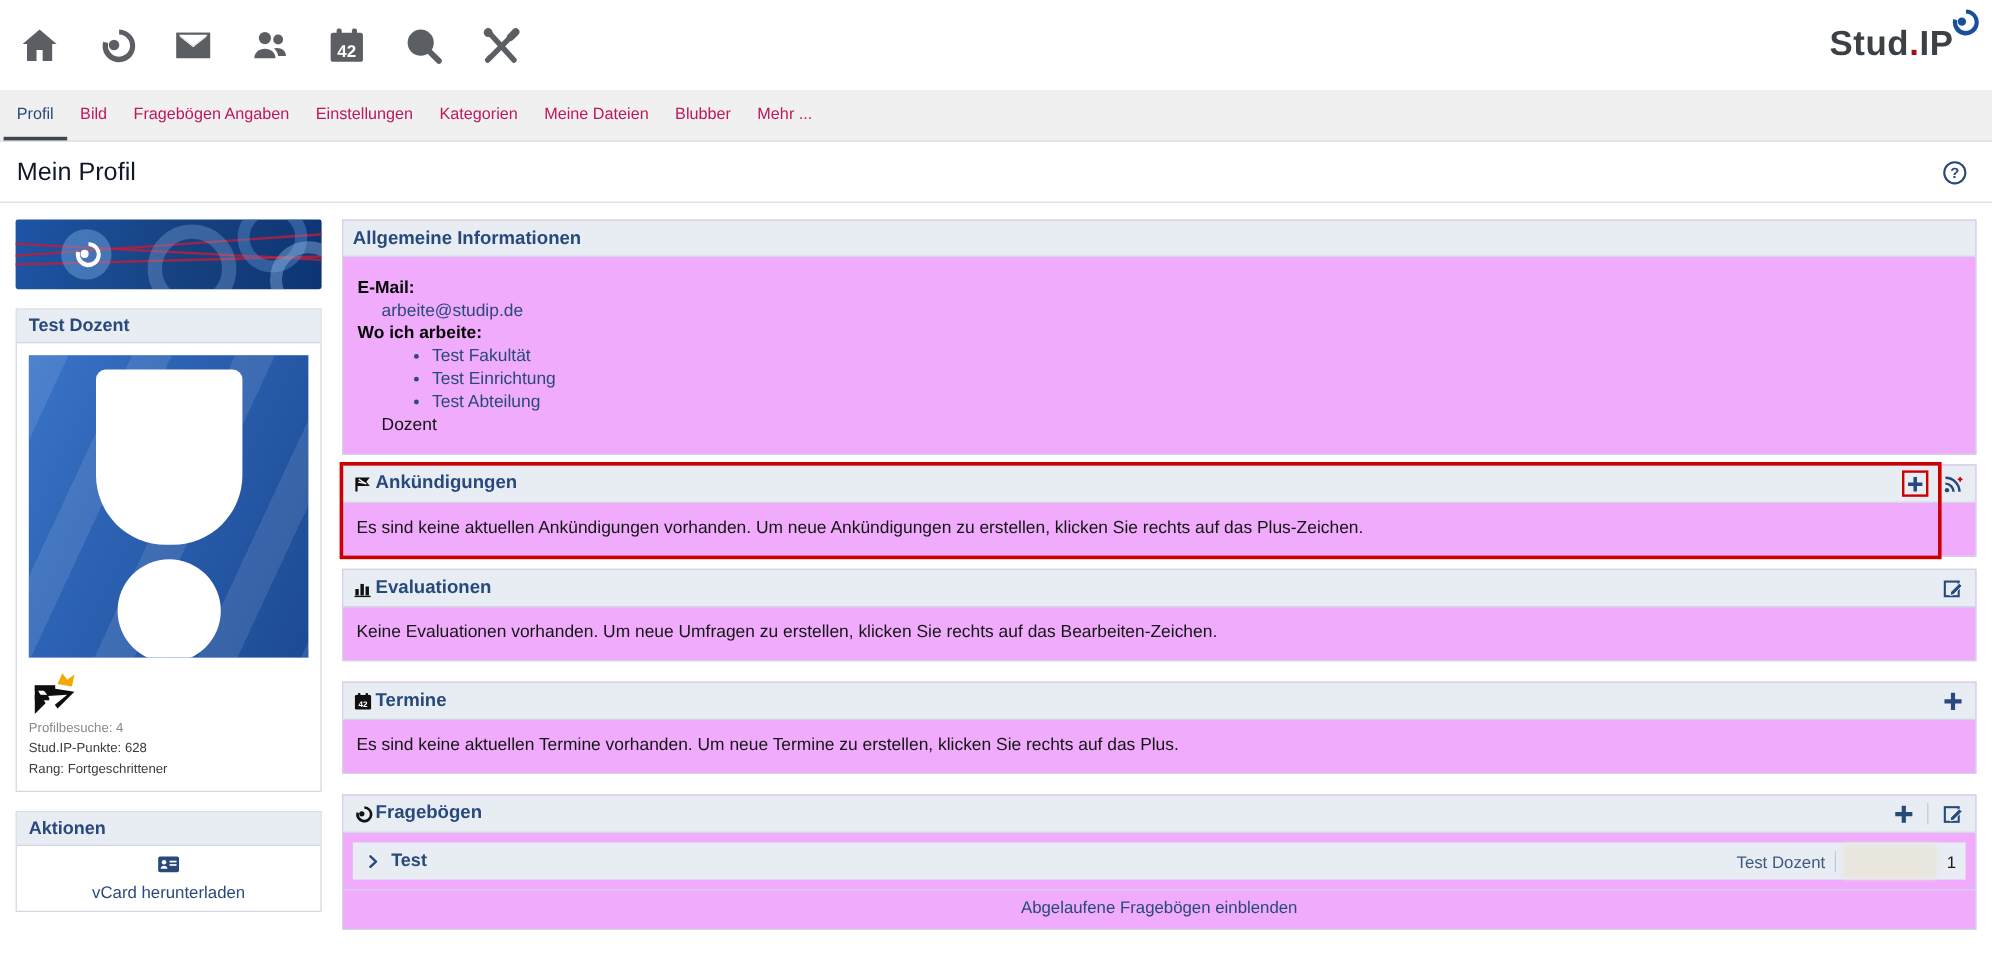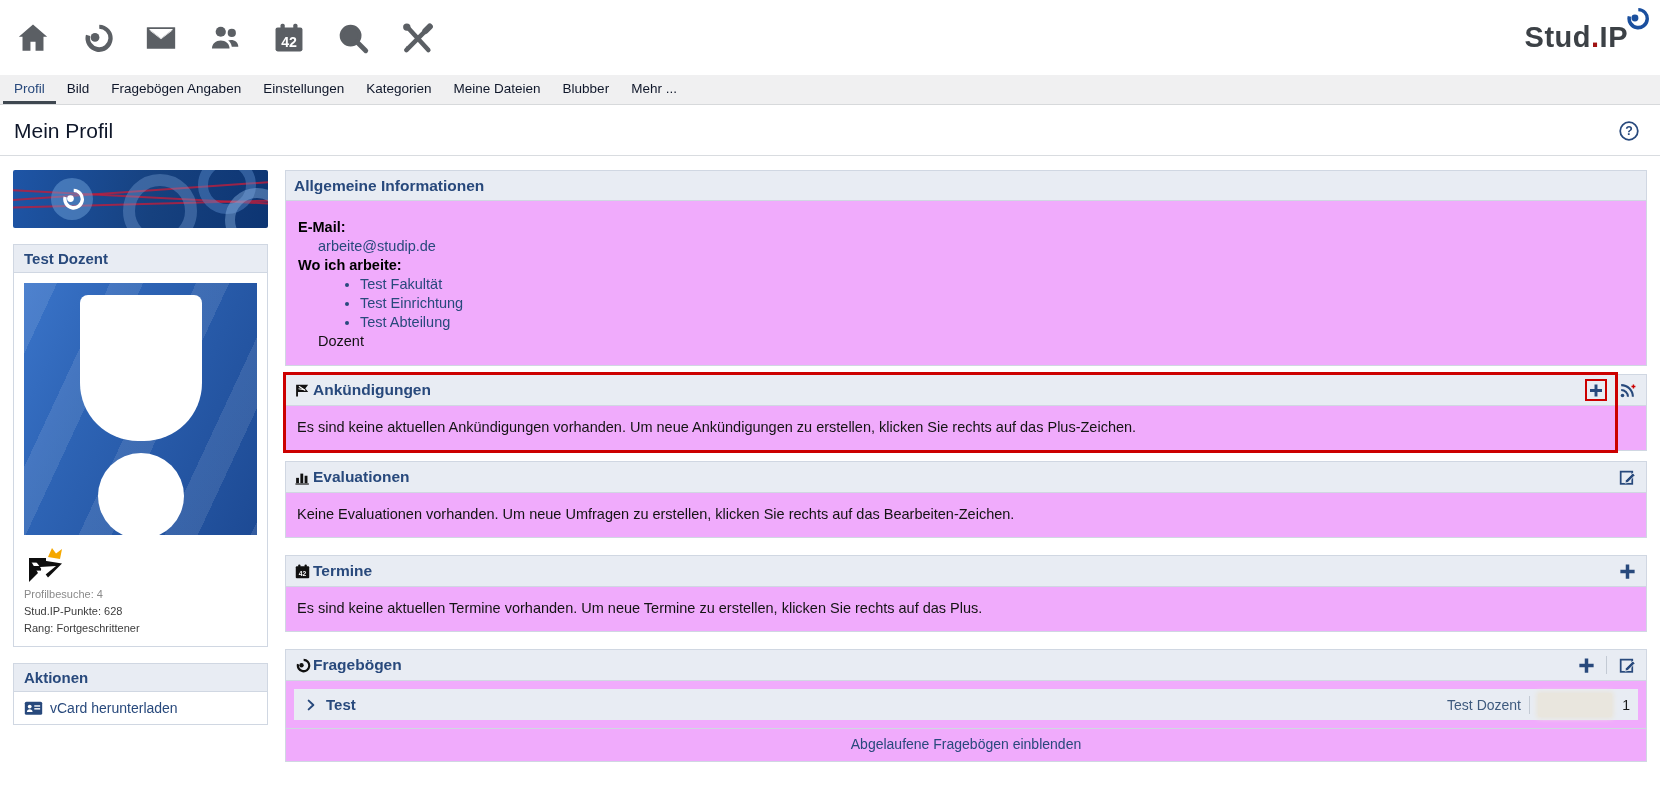--- a/index.html
+++ b/index.html
@@ -10,22 +10,22 @@
   .topbar { height:75px; display:flex; align-items:center; padding:0 18px 0 14px; background:#fff; }
   .topbar .icons { display:flex; align-items:center; gap:26px; }
   .tb-icon { width:38px; height:38px; display:flex; align-items:center; justify-content:center; cursor:pointer; }
   .tb-icon svg { width:34px; height:34px; fill:#5b5f64; }
   .logo { margin-left:auto; position:relative; display:flex; align-items:flex-end; padding-right:14px; }
   .logo-text { font-size:29px; font-weight:800; color:#3c4146; letter-spacing:.5px; }
   .logo-dot { color:#a01313; }
   .logo-swirl { position:absolute; right:-8px; top:-16px; width:27px; height:27px; }
 
   
-  .navbar { height:30px; background:#f0f0f1; border-bottom:1px solid #d7d9db; display:flex; align-items:stretch; padding-left:3px; }
-  .nav-item { font-size:13.5px; color:#0f172a; display:flex; align-items:center; padding:0 11px; cursor:pointer; border-bottom:3px solid transparent; }
+  .navbar { height:43px; background:#f0f0f1; border-bottom:1px solid #d7d9db; display:flex; align-items:stretch; padding-left:3px; }
+  .nav-item { font-size:13.5px; color:#be185d; display:flex; align-items:center; padding:0 11px; cursor:pointer; border-bottom:3px solid transparent; }
   .nav-item.active { color:#28497c; border-bottom-color:#3e4750; }
 
   
   .titlebar { display:flex; align-items:center; padding:14px 20px 12px 14px; border-bottom:1px solid #d9dce0; }
   .page-title { font-size:21px; font-weight:normal; color:#0f172a; }
   .help-btn { margin-left:auto; width:22px; height:22px; cursor:pointer; }
 
   
   .content { display:flex; padding:14px 13px 0 13px; gap:17px; }
   .sidebar { width:255px; flex:0 0 255px; }
@@ -54,21 +54,21 @@
   .avatar .shape-head { position:absolute; left:56px; top:12px; width:122px; height:146px; background:#fff;
     border-radius:8px 8px 58px 58px; }
   .avatar .shape-dot { position:absolute; left:74px; top:170px; width:86px; height:86px; background:#fff; border-radius:50%; }
 
   .score { display:flex; flex-direction:column; gap:2px; margin-top:10px; }
   .score-icon { width:42px; height:40px; margin-left:2px; cursor:pointer; }
   .stat { font-size:11px; line-height:15px; }
   .stat.dim { color:#8a8a8a; }
   .stat.dark { color:#3c3c3c; }
 
-  .action-row { display:flex; align-items:center; gap:7px; padding:8px 10px; font-size:14px; }
+  .action-row { display:flex; align-items:center; gap:7px; padding:8px 10px; font-size:14px;flex-direction:column; }
   .action-row a { color:#28497c; text-decoration:none; cursor:pointer; }
   .action-row svg { width:19px; height:15px; }
 
   
   .widget { border:1px solid #d0d7e2; background:#f0abfc; margin-bottom:9px; }
   .widget-header { background:#e8ecf3; border-bottom:1px solid #d0d7e2; padding:4px 8px; min-height:30px;
      display:flex; align-items:center; }
   .widget-title { font-size:15.5px; font-weight:bold; color:#28497c; display:flex; align-items:center; gap:2px; }
   .widget-title svg { width:17px; height:17px; }
   .widget-actions { margin-left:auto; display:flex; align-items:center; gap:9px; }

